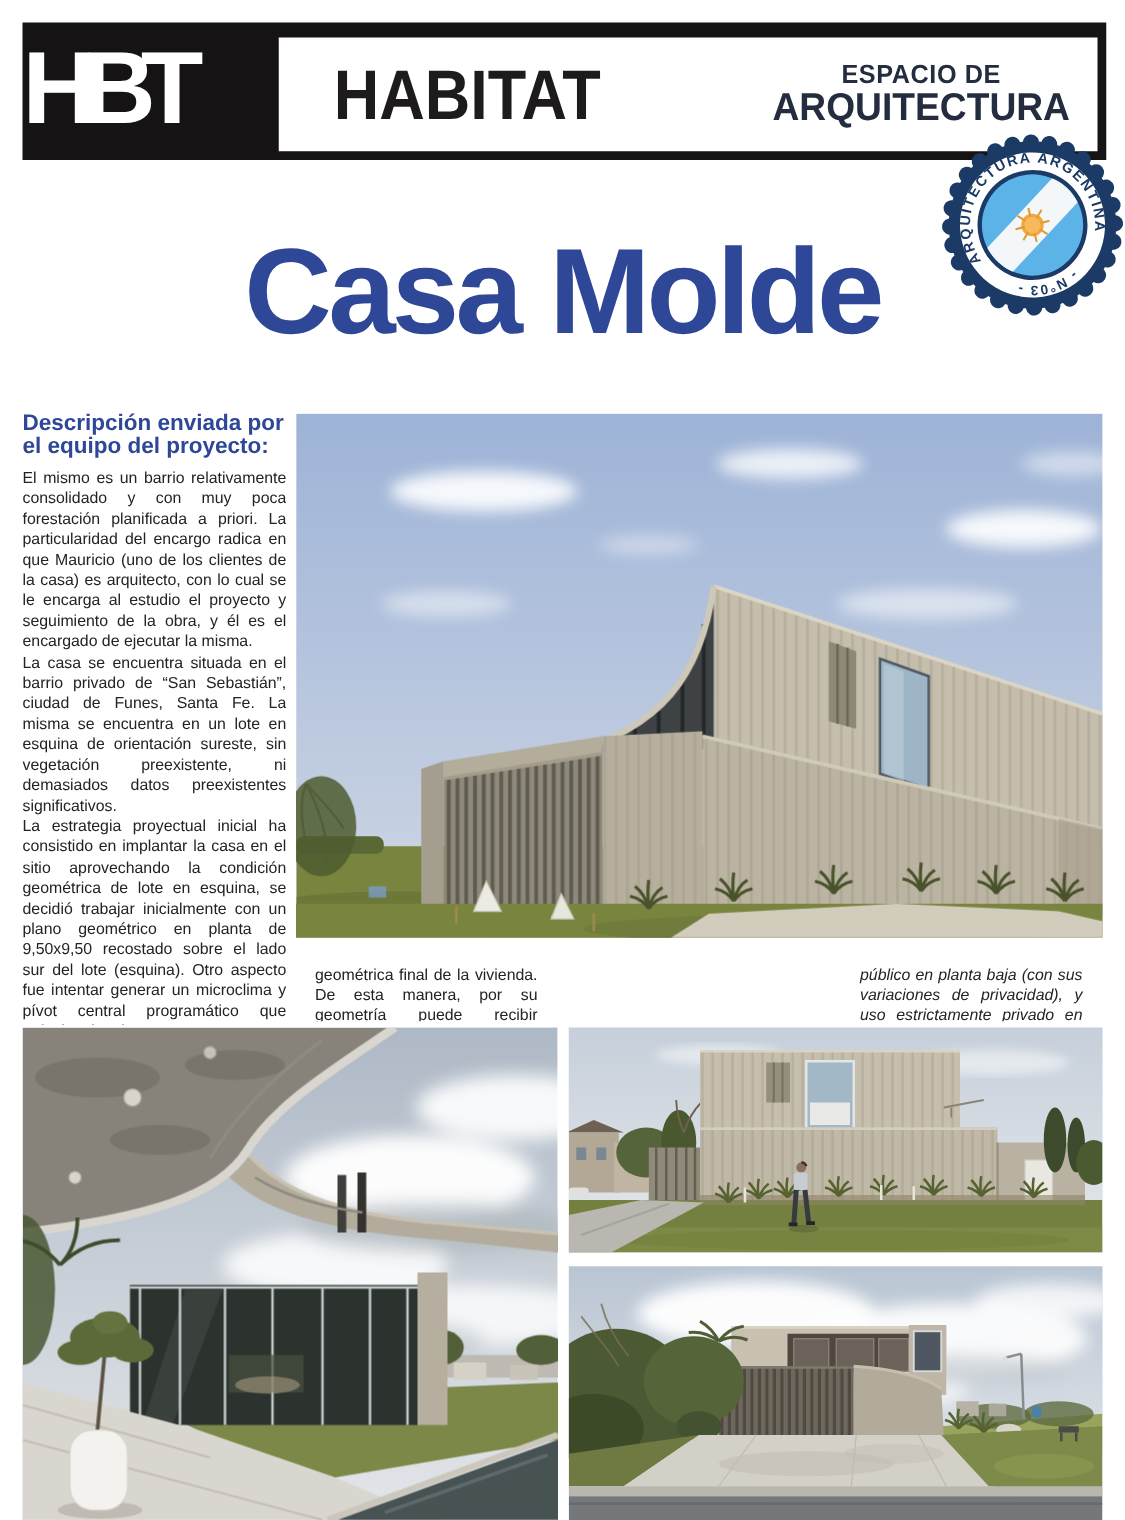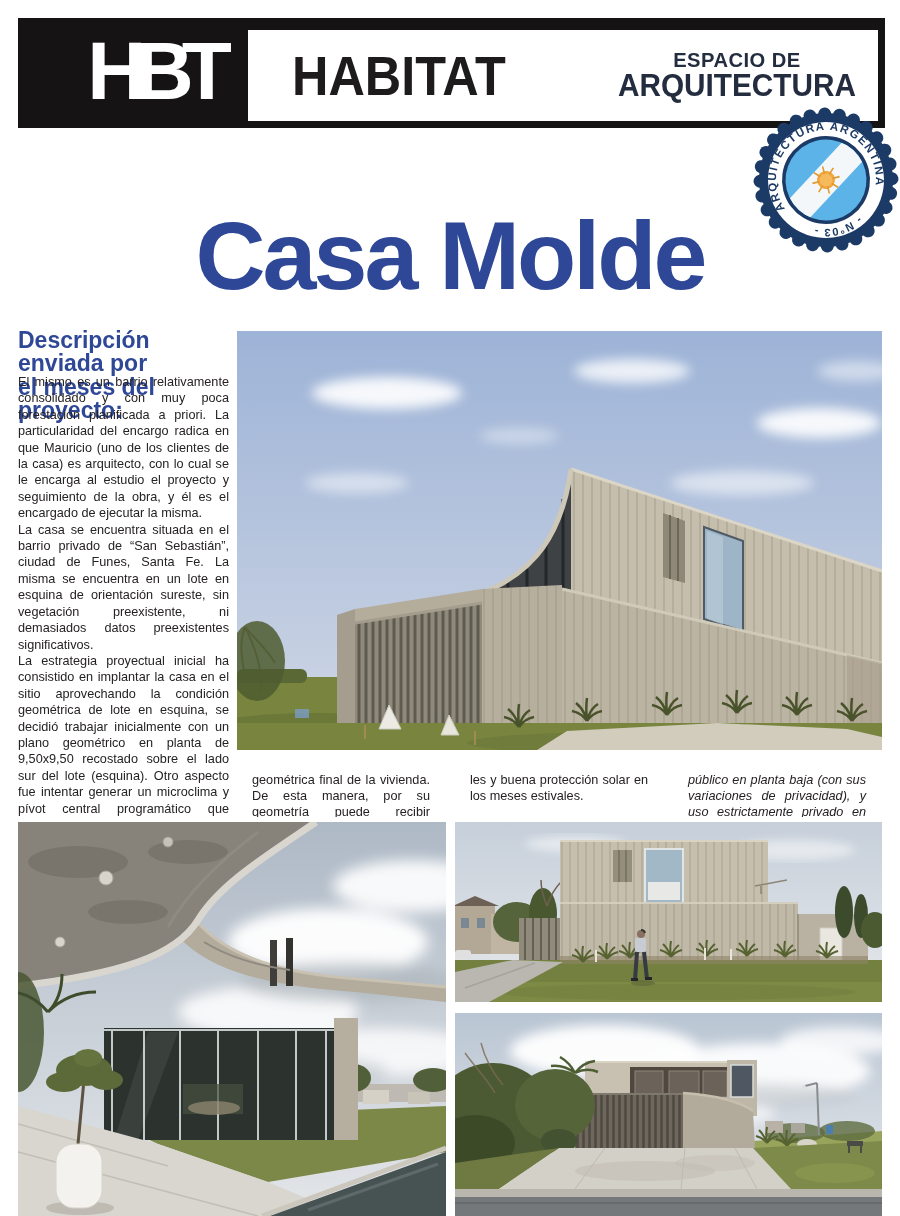--- a/index.html
+++ b/index.html
@@ -1,40 +1,40 @@
 <!DOCTYPE html>
 <html lang="es"><head>
 <meta charset="utf-8">
 <style>
   html,body{margin:0;padding:0;background:#ffffff;}
   .page{position:relative;width:900px;height:1216px;background:#fff;overflow:hidden;
         font-family:"Liberation Sans",sans-serif;color:#262223;}
   
   .masthead{position:absolute;left:18px;top:18px;width:867px;height:110px;
             background:#161314;display:flex;}
-  .logo{width:202px;display:flex;align-items:center;justify-content:flex-end;
+  .logo{width:202px;display:flex;align-items:center;justify-content:flex-start;
         color:#fff;font-size:82px;font-weight:700;letter-spacing:-0.145em;
-        padding-right:28px;padding-bottom:4px;}
+        padding-right:3px;padding-bottom:4px;}
   .panel{flex:1;background:#fff;margin:12px 7px 7px 0;display:flex;align-items:center;}
   .habitat{font-size:56px;font-weight:700;color:#1d1b1c;margin-left:44px;
            transform:scaleX(.9);transform-origin:left center;letter-spacing:0px;}
   .subblock{margin-left:auto;margin-right:22px;text-align:center;color:#242d3f;
             font-weight:700;line-height:.98;transform:scaleX(.96);transform-origin:right center;}
   .sub1{font-size:21px;letter-spacing:.5px;}
   .sub2{font-size:31px;letter-spacing:0px;}
   
   .stamp{position:absolute;left:751px;top:105px;width:150px;height:150px;
          transform:rotate(-14deg);}
   
   .kicker{position:absolute;left:0;right:0;top:178px;text-align:center;
           font-size:23px;font-weight:700;color:#2e4796;letter-spacing:.3px;}
-  .headline{position:absolute;left:0;right:0;top:198px;text-align:center;
+  .headline{position:absolute;left:0;right:0;top:175px;text-align:center;
             font-size:97px;font-weight:700;color:#2e4796;letter-spacing:-3px;line-height:1.2;}
   .secthead{position:absolute;left:18px;top:329px;width:215px;
-            font-size:23px;font-weight:700;color:#2e4796;line-height:1.02;}
+            font-size:18px;font-weight:700;color:#2e4796;line-height:1.02;}
   
   .intro{position:absolute;left:18px;top:374px;width:211px;height:446px;
          font-size:12.7px;line-height:16.4px;text-align:justify;overflow:hidden;
          color:#262223;hyphens:auto;-webkit-hyphens:auto;}
   .intro p{margin:0;}
   .botcol{position:absolute;top:757px;width:208px;height:60px;font-size:12.7px;
           line-height:16.2px;text-align:justify;overflow:hidden;color:#262223;
           hyphens:auto;-webkit-hyphens:auto;}
   .botcol p{margin:15px;}
   #bcol1{left:237px;} #bcol2{left:455px;} #bcol3{left:673px;font-style:italic;}
@@ -128,36 +128,32 @@
       <text font-family="Liberation Sans, sans-serif" font-size="11" font-weight="700" fill="#1c3a66" letter-spacing="1.2">
         <textPath href="#arcBot" startOffset="50%" text-anchor="middle">- N°03 -</textPath>
       </text>
     </svg>
   </div>
 
   <div class="headline">Casa Molde</div>
 
   <div class="secthead">
     <span style="display:block;">Descripción enviada por</span>
-    <span style="display:block;">el meses del proyecto:</span>
+    <span style="display:block;">el equipo del proyecto:</span>
   </div>
 
   <div class="intro">
     <p>El mismo es un barrio relativamente consolidado y con muy poca forestación planificada a priori. La particularidad del encargo radica en que Mauricio (uno de los clientes de la casa) es arquitecto, con lo cual se le encarga al estudio el proyecto y seguimiento de la obra, y él es el encargado de ejecutar la misma.</p>
     <p>La casa se encuentra situada en el barrio privado de “San Sebastián”, ciudad de Funes, Santa Fe. La misma se encuentra en un lote en esquina de orientación sureste, sin vegetación preexistente, ni demasiados datos preexistentes significativos.</p>
     <p>La estrategia proyectual inicial ha consistido en implantar la casa en el sitio aprovechando la condición geométrica de lote en esquina, se decidió trabajar inicialmente con un plano geométrico en planta de 9,50x9,50 recostado sobre el lado sur del lote (esquina). Otro aspecto fue intentar generar un microclima y pívot central programático que articule a la misma.</p>
 
   </div>
 
   <div class="botcol" id="bcol1">
     <p>geométrica final de la vivienda. De esta manera, por su geometría puede recibir asoleamiento directo en los meses inverna-</p>
-  </div>
-  <div class="botcol" id="bcol2">
-    <p>les y buena protección solar en los meses estivales.</p>
-    <p>Programáticamente la casa se divide en uso</p>
   </div>
   <div class="botcol" id="bcol3">
     <p>público en planta baja (con sus variaciones de privacidad), y uso estrictamente privado en planta alta. La elección del hormigón tanto</p>
   </div>
 
   <div class="photo" id="ph-main">
   <svg viewBox="0 0 645 419" preserveAspectRatio="none" role="img">
     <defs>
       <linearGradient id="m_sky" x1="0" y1="0" x2="0" y2="1">
         <stop offset="0" stop-color="#9db3d7"></stop>

